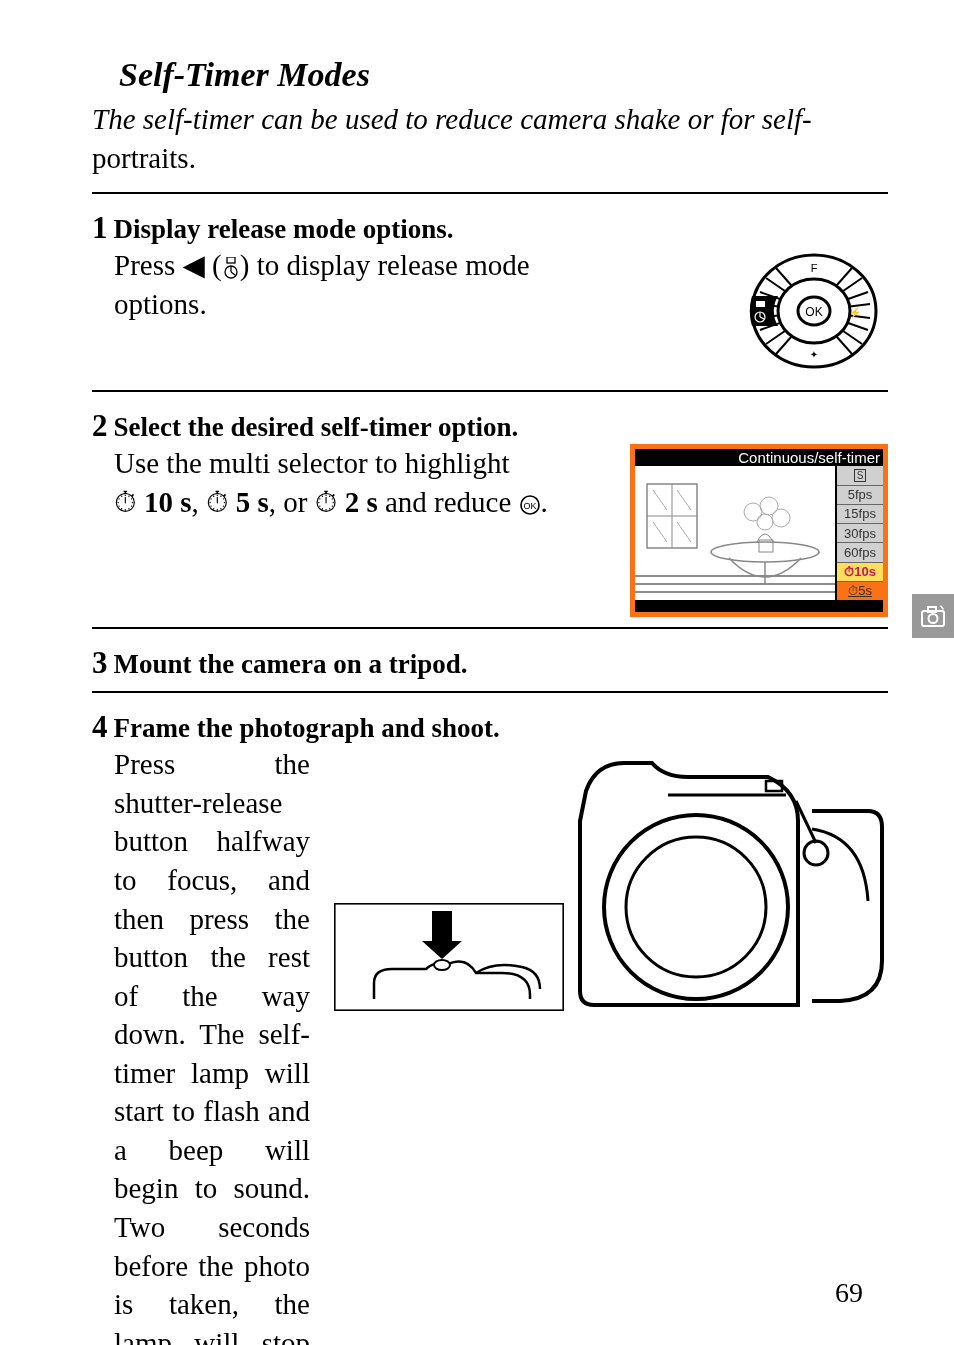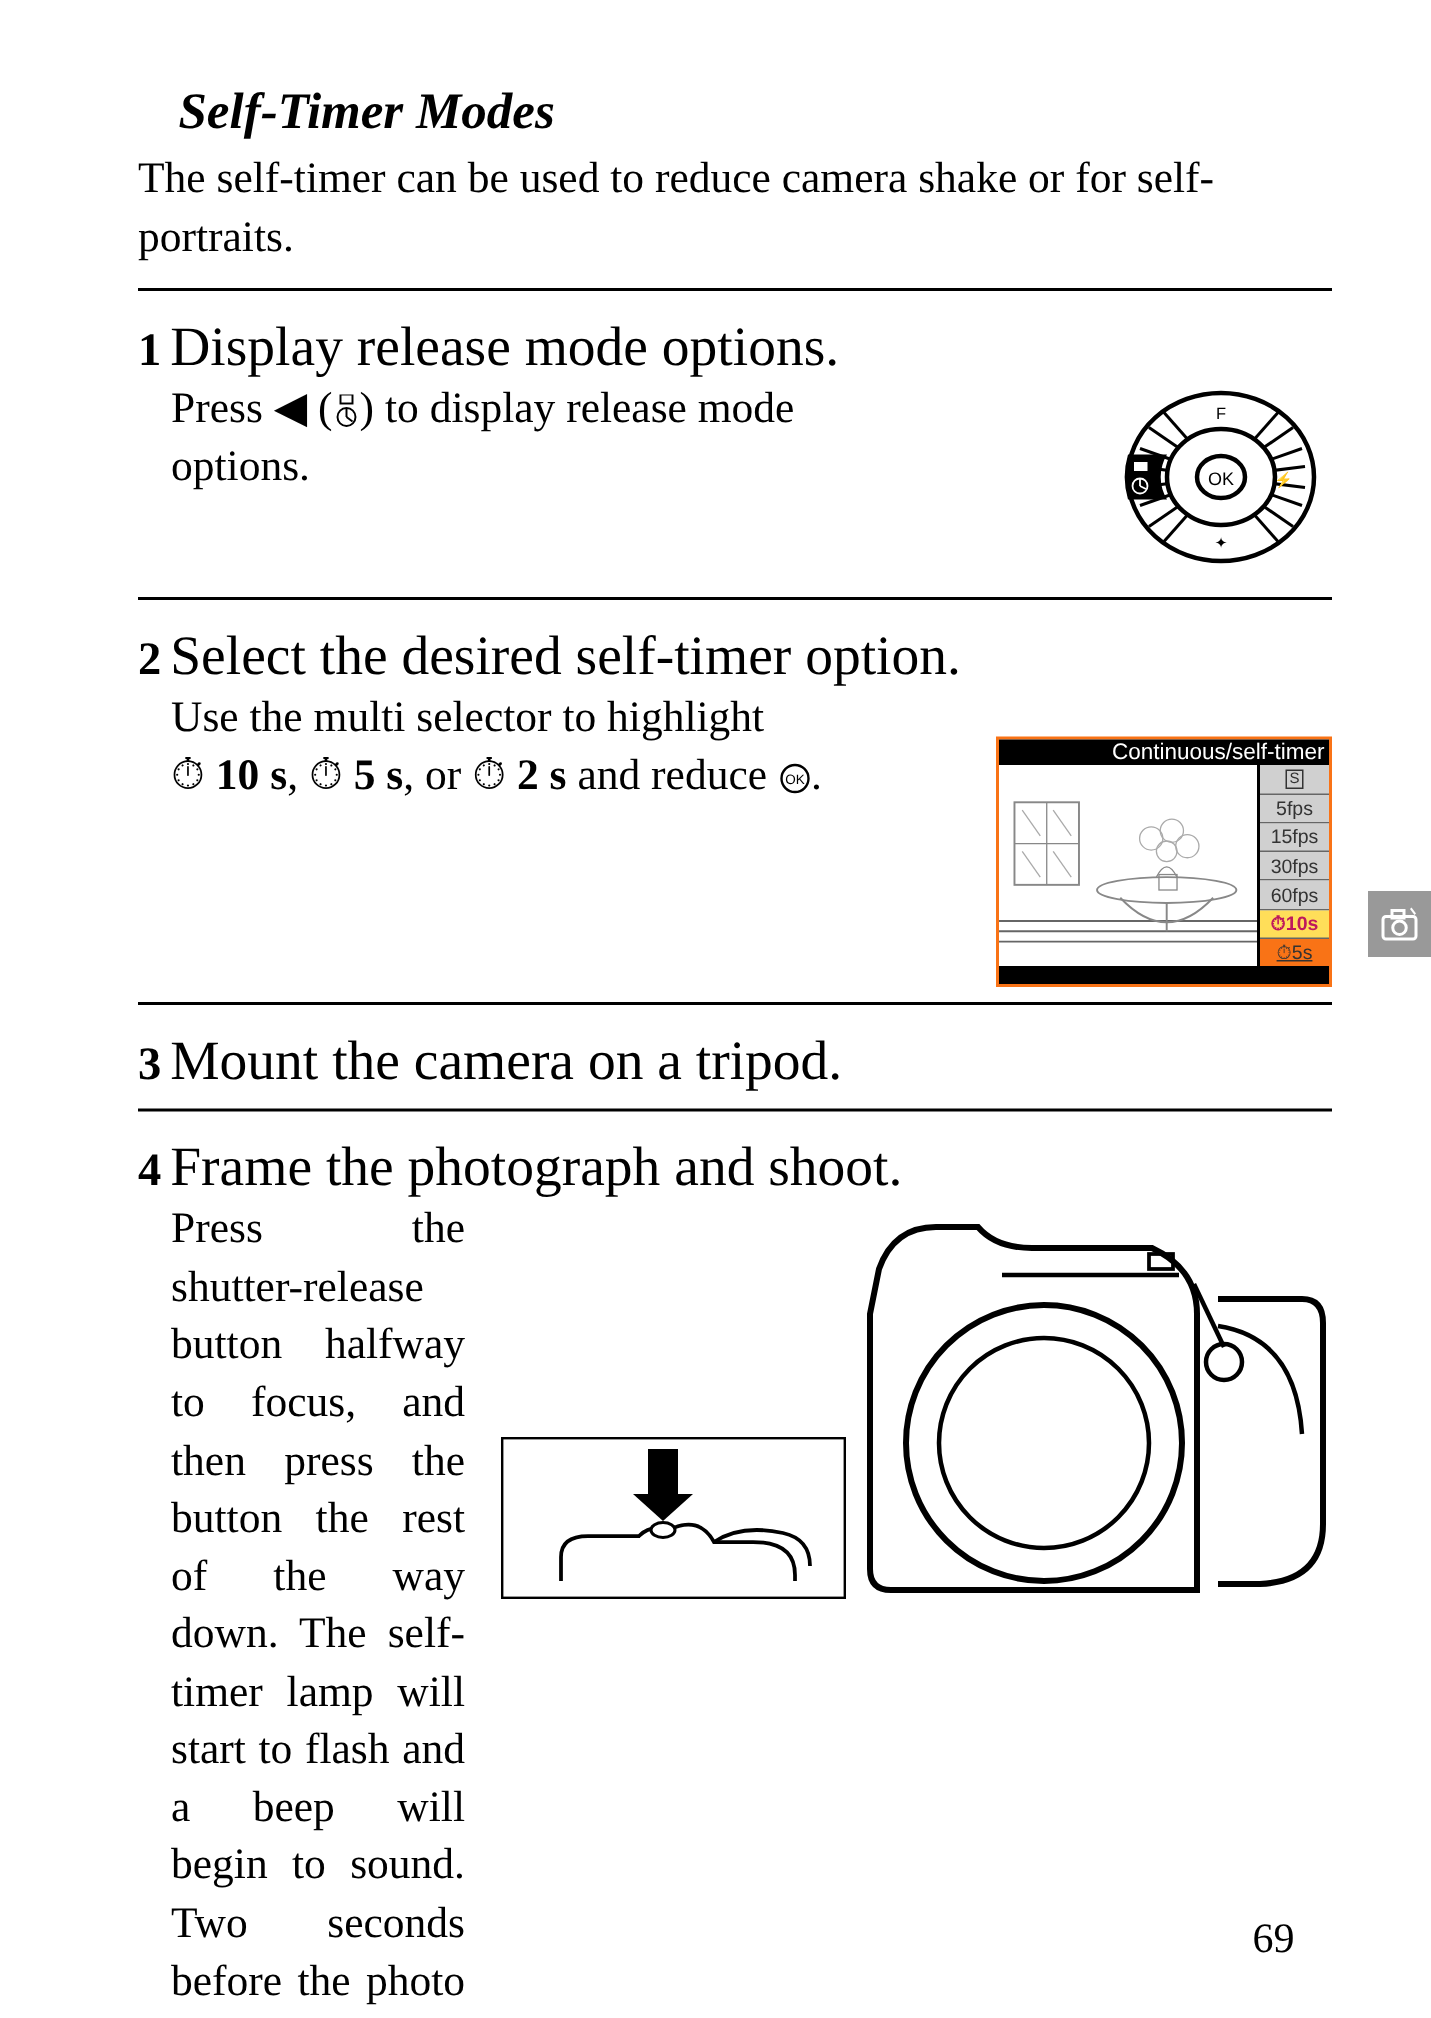--- a/index.html
+++ b/index.html
@@ -1,38 +1,38 @@
 <!DOCTYPE html>
 <html><head>
 <meta charset="utf-8">
 <style>
   * { box-sizing: border-box; margin: 0; padding: 0; }
   html, body { width: 954px; height: 1345px; font-family: "Times New Roman", Georgia, serif; color: #000; background: #fff; }
   body { padding: 56px 66px 40px 92px; position: relative; }
 
   .section-title { font-style: italic; font-weight: bold; font-size: 34px; margin-bottom: 6px; font-family: "Georgia", serif; margin-left: 27px; }
   .intro { font-size: 29px; line-height: 1.35; margin-bottom: 14px; }
-  .intro-nowrap { white-space: nowrap; }
+  .intro-nowrap { white-space: nowrap; font-style: italic; }
 
   hr.divider { border: none; border-top: 2px solid #000; margin-top: 10px; }
 
   .step { margin-top: 16px; }
   .step-head { display: flex; align-items: baseline; }
   .step-num { font-weight: bold; font-size: 31px; margin-right: 6px; font-family: "Georgia", serif; }
-  .step-title { font-weight: normal; font-size: 37px; font-family: "Georgia", serif; }
+  .step-title { font-weight: bold; font-size: 27px; font-family: "Georgia", serif; }
   .step-body { font-size: 29px; line-height: 1.33; margin-left: 22px; }
   .justify { text-align: justify; }
 
   .row { display: flex; gap: 24px; align-items: flex-start; margin-left: 22px; }
   .row .txt { flex: 1; font-size: 29px; line-height: 1.33; }
   .row .fig { }
 
   .dial-svg { width: 170px; height: 130px; }
 
-  .lcd { width: 224px; border: 2px solid #f97316; background: #fff; position: relative; margin-top: 32px; }
+  .lcd { width: 258px; border: 5px solid #f97316; background: #fff; position: relative; }
   .lcd-title { background:#000; color:#fff; font-size: 15px; text-align:right; padding:0 3px; font-family: Arial, sans-serif; }
   .lcd-body { display:flex; height: 134px; }
   .lcd-scene { flex:1; position:relative; }
   .lcd-strip { width: 48px; border-left: 2px solid #000; display:flex; flex-direction:column; }
   .lcd-item { flex:1; border-bottom:1px solid #666; font-size:13px; font-family: Arial, sans-serif; display:flex; align-items:center; justify-content:center; color:#333; background:#d0d0d0; }
   .lcd-item.sel { background:#ffde59; color:#be185d; font-weight:bold; }
   .lcd-item:last-child { border-bottom: none; background:#f97316;text-decoration:underline; }
   .lcd-footer { height: 12px; background:#000; }
 
   .cam-press { width: 230px; height: 108px; }

